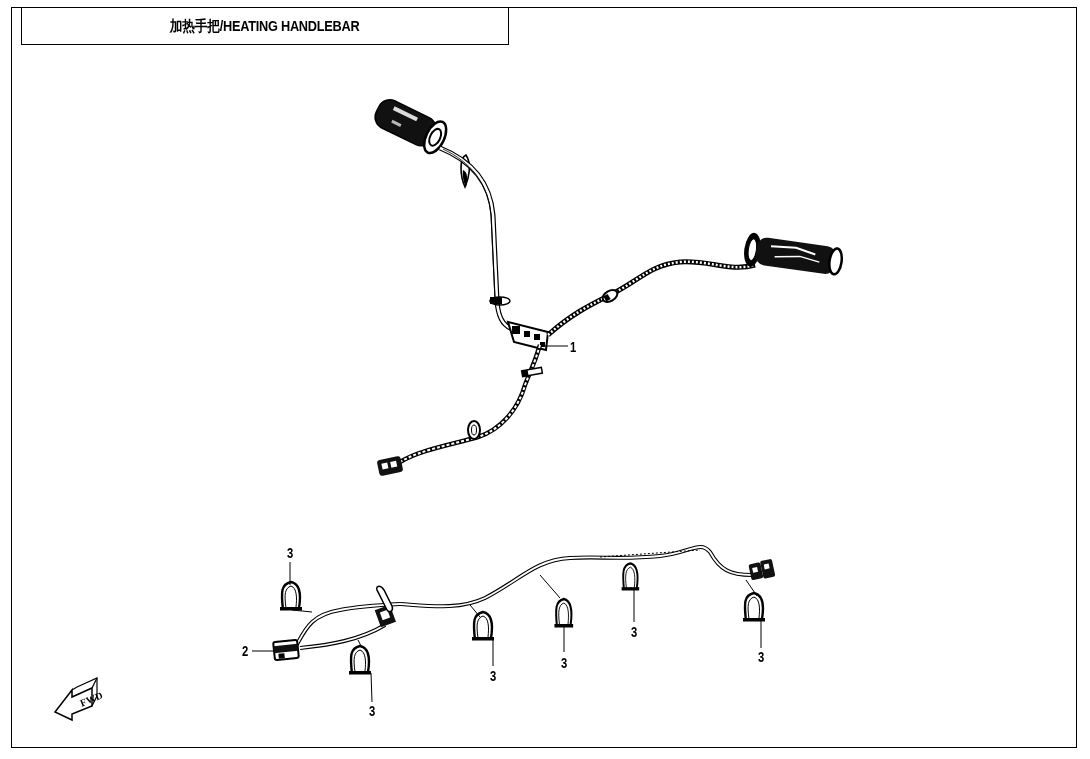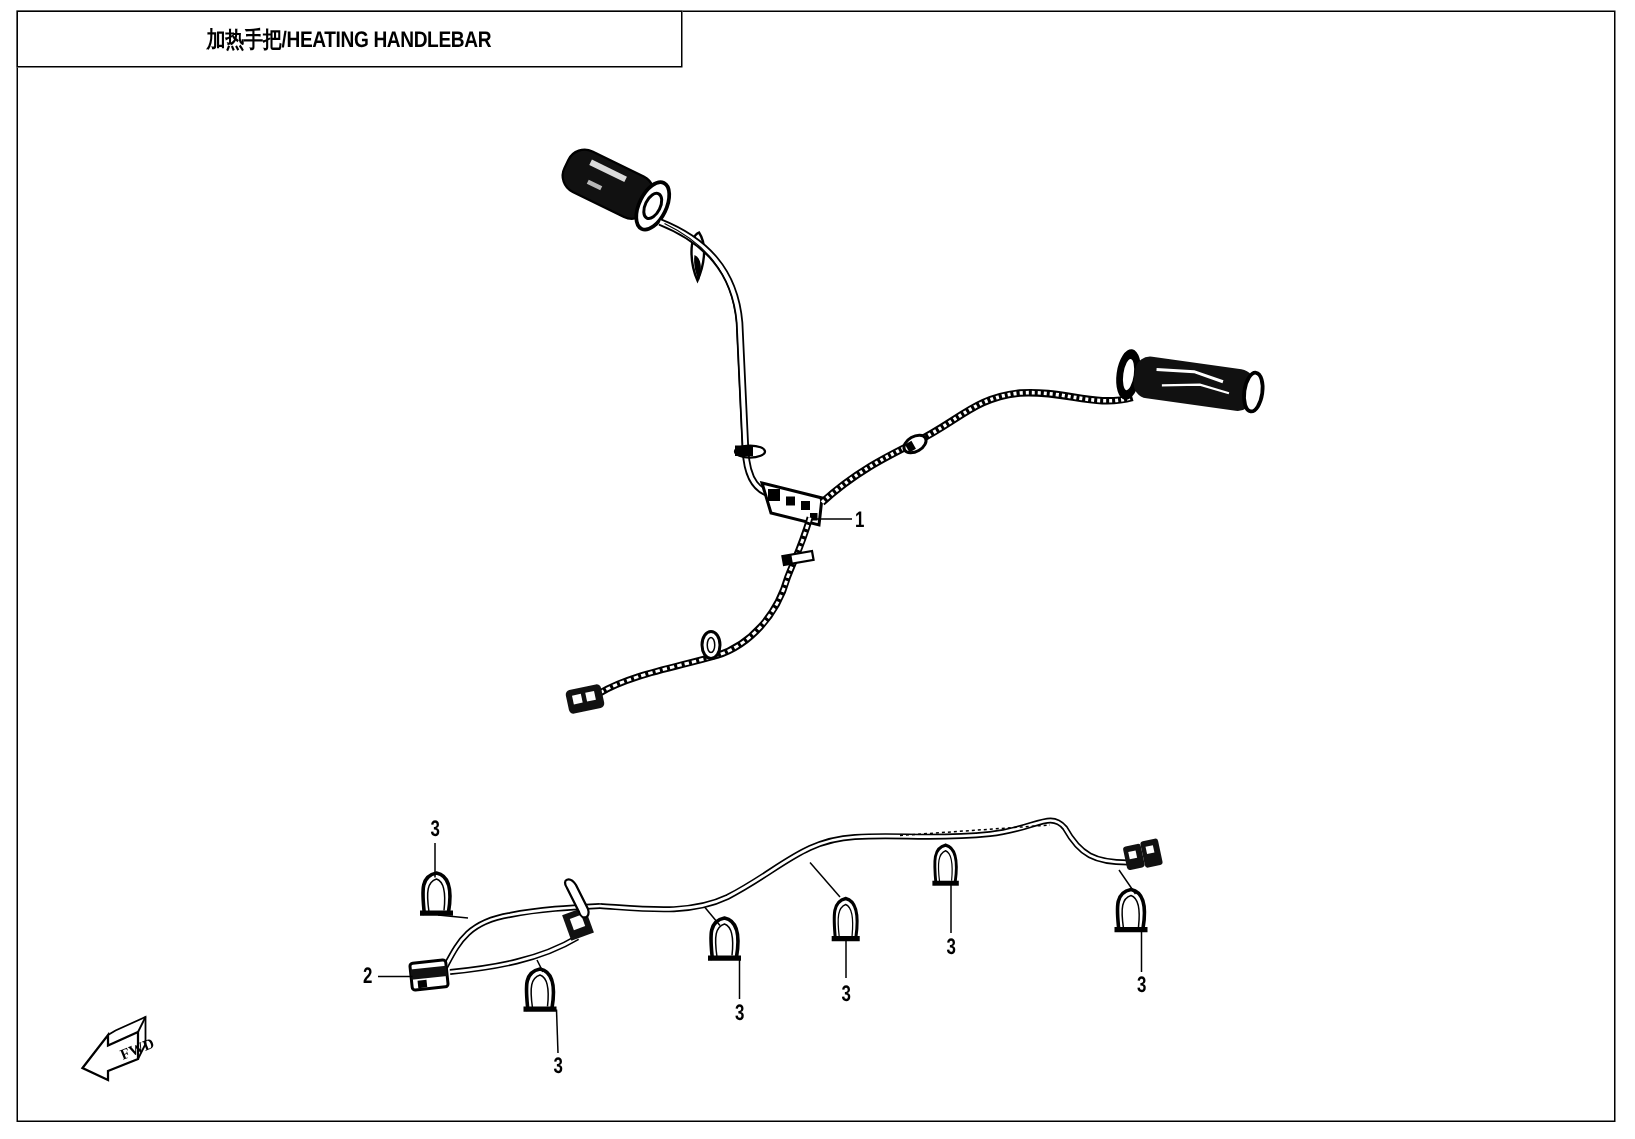--- a/index.html
+++ b/index.html
@@ -1,18 +1,18 @@
 <!DOCTYPE html>
 <html><head>
   <meta charset="utf-8">
   <style>
     html, body { margin:0; padding:0; background:#ffffff; }
     body { width:1090px; height:759px; position:relative; overflow:hidden; font-family:"Liberation Sans", sans-serif; }
     .frame { position:absolute; left:11px; top:7px; width:1066px; height:741px; border:1px solid #000; box-sizing:border-box; }
-    .title-box { position:absolute; left:11px; top:7px; width:444px; height:38px; border:1px solid #000; box-sizing:border-box; display:flex; align-items:center; justify-content:center; background:#fff; }
+    .title-box { position:absolute; left:21px; top:7px; width:488px; height:38px; border:1px solid #000; box-sizing:border-box; display:flex; align-items:center; justify-content:center; background:#fff; }
     .title-text { font-family:"Liberation Sans", sans-serif; font-weight:bold; font-size:15px; letter-spacing:-0.3px; color:#000; transform:scaleX(0.85); }
     svg.drawing { position:absolute; left:0; top:0; }
     .callout { position:absolute; font-family:"Liberation Sans", sans-serif; font-weight:bold; font-size:15px; color:#000; transform:scaleX(0.75); line-height:1; }
   </style>
 </head>
 <body>
 
 <div class="frame"></div>
 <div class="title-box">
   <span class="title-text">加热手把/HEATING HANDLEBAR</span>

